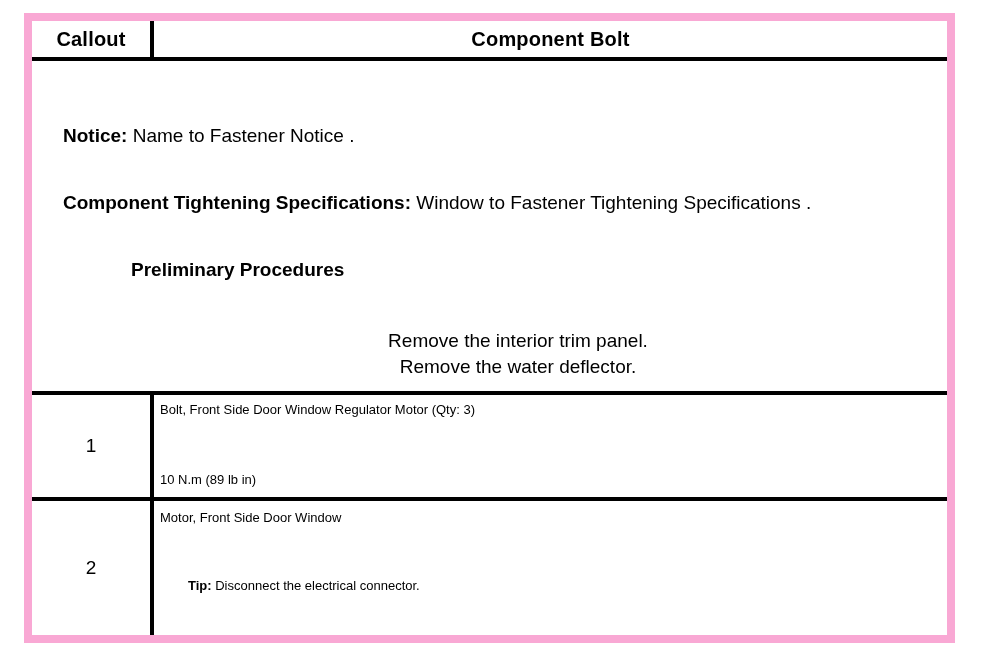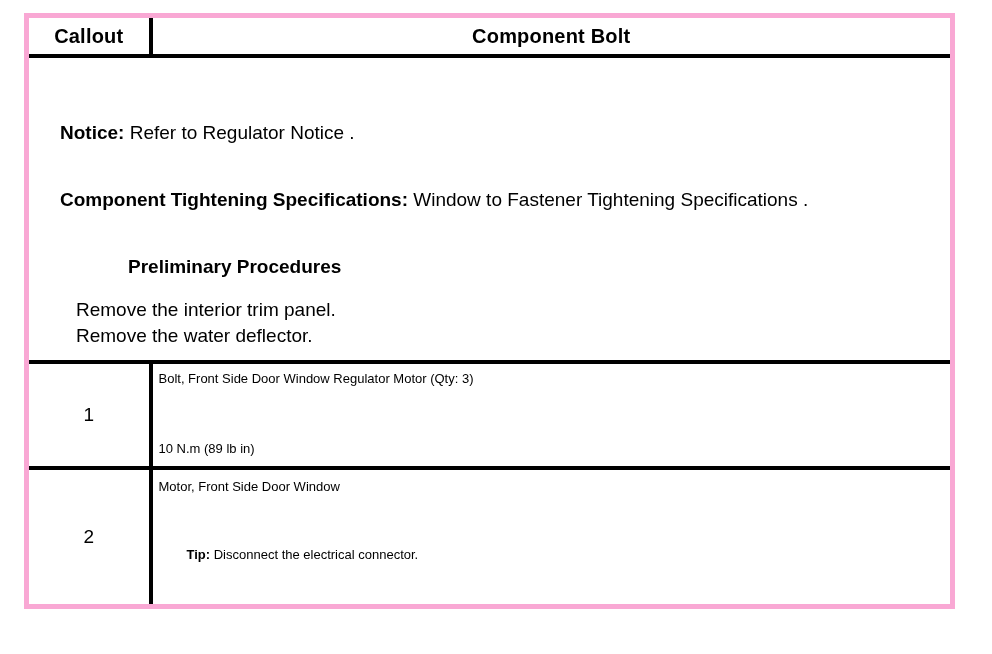--- a/index.html
+++ b/index.html
@@ -14,21 +14,21 @@
   }
   .page {
     position: absolute;
     left: 24px;
     top: 13px;
   }
   table.spec-table {
     border-collapse: collapse;
     table-layout: fixed;
     width: 931px;
-    border: 5px solid #f9a8d4;
+    border: 8px solid #f9a8d4;
     background: #ffffff;
   }
   col.col-callout { width: 124px; }
   th, td {
     border: 4px solid #000000;
     background: #ffffff;
   }
   th.hdr {
     font-size: 20px;
     font-weight: bold;
@@ -41,25 +41,26 @@
   td.notice-cell {
     vertical-align: top;
     padding: 62px 2px 11px 3px;
     font-size: 19px;
     line-height: 26px;
   }
   .para {
     margin: 0 0 41px 0;
   }
   .para-title {
-    margin: 0 0 17px 96px;
+    margin: 0 0 45px 96px;
     font-weight: bold;
   }
   .proc-list {
-    margin: 0 0 0 44px;
+    margin: 0 0 0 56px;
+    text-align: center;
   }
   .b { font-weight: bold; margin-left: 28px; }
   td.callout-cell {
     text-align: center;
     vertical-align: middle;
     font-size: 19px;
     padding: 0;
   }
   td.name-cell {
     vertical-align: top;
@@ -90,21 +91,21 @@
     </colgroup>
     <thead>
       <tr>
         <th class="hdr">Callout</th>
         <th class="hdr">Component Bolt</th>
       </tr>
     </thead>
     <tbody>
       <tr>
         <td class="notice-cell" colspan="2">
-          <p class="para"><span class="b">Notice:</span> <span>Refer to Regulator Notice .</span></p>
+          <p class="para"><span class="b">Notice:</span> <span>Name to Fastener Notice .</span></p>
           <p class="para"><span class="b">Component Tightening Specifications:</span> <span>Window to Fastener Tightening Specifications .</span></p>
           <p class="para-title">Preliminary Procedures</p>
           <div class="proc-list">
             <div>Remove the interior trim panel.</div>
             <div>Remove the water deflector.</div>
           </div>
         </td>
       </tr>
       <tr>
         <td class="callout-cell">1</td>

